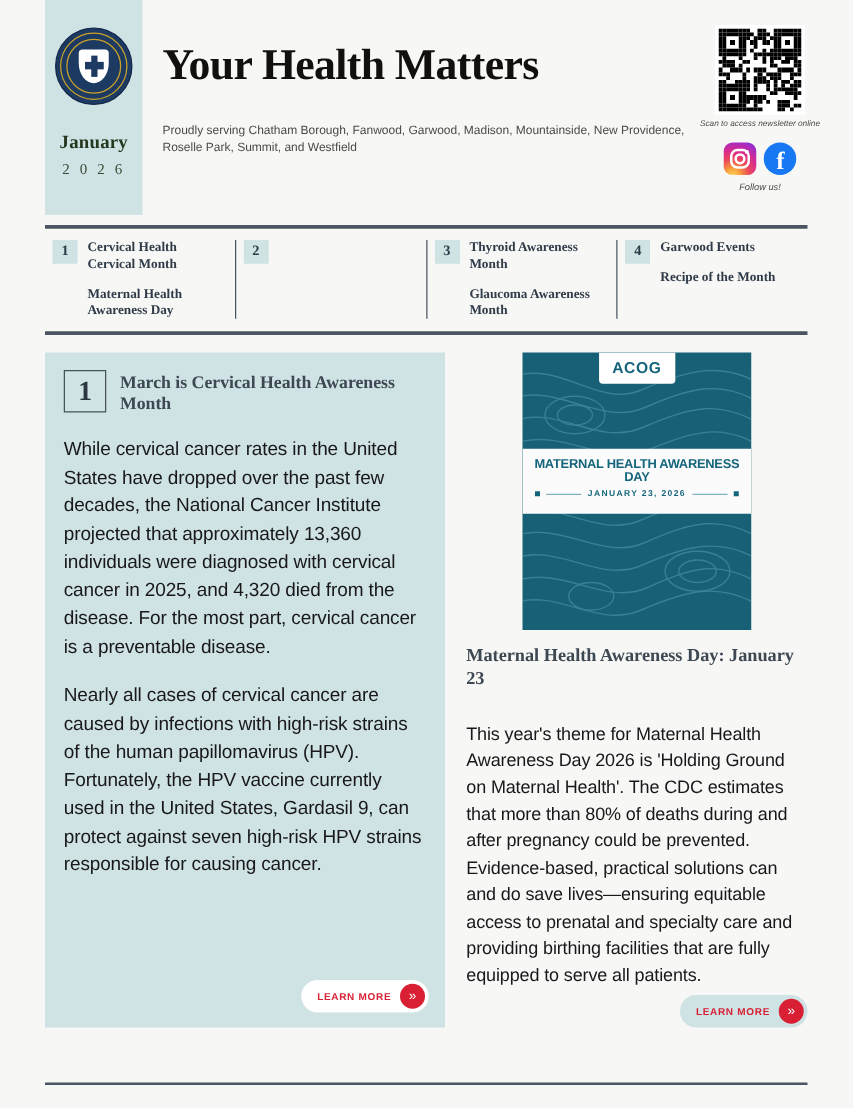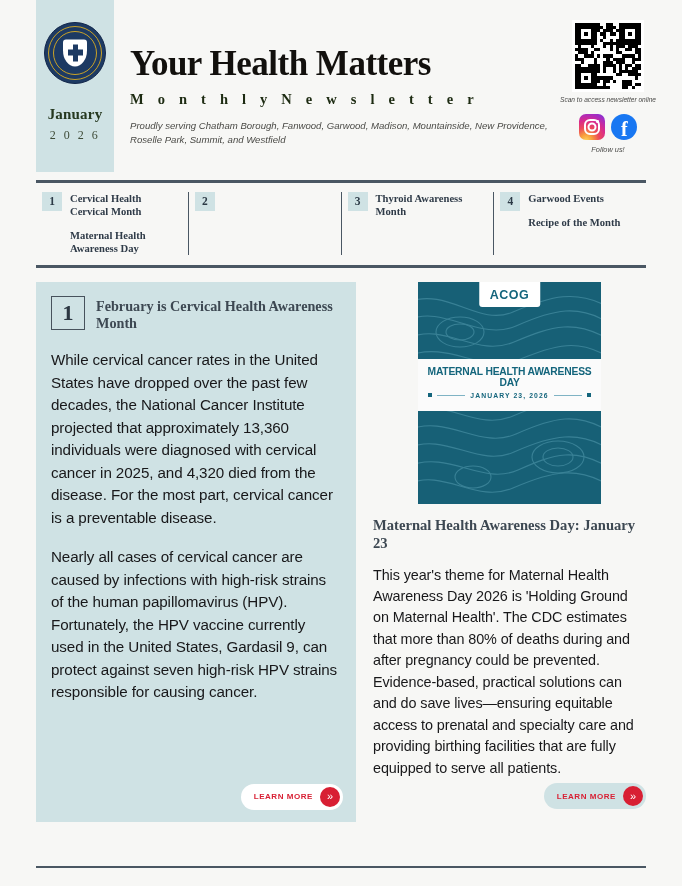--- a/index.html
+++ b/index.html
@@ -53,30 +53,29 @@
     font-size: 12px; color: #3d4a36; letter-spacing: 2.5px;
   }
 
   .titles { flex: 1; padding-left: 16px; padding-top: 28px; }
   .dept-name {
     font-family: "Liberation Serif", serif; font-weight: bold;
     font-size: 20.5px; color: #283a1a; letter-spacing: -.2px;
   }
   .big-title {
     font-family: "Liberation Serif", serif; font-weight: bold;
-    font-size: 35px; color: #12100d; margin-top: 16px; letter-spacing: -.5px;
+    font-size: 35px; color: #12100d; margin-top: 4px; letter-spacing: -.5px;
   }
   .sub-title {
     font-family: "Liberation Serif", serif; font-weight: bold;
     font-size: 14.5px; color: #1d2b12; letter-spacing: 5.2px; margin-top: 7px;
   }
   .serving {
-    font-size: 9.6px; color: #4a4a46; line-height: 1.45; margin-top: 11px;
+    font-size: 9.6px; color: #4a4a46; line-height: 1.45; margin-top: 26px;
     max-width: 420px;
-    font-style: italic;
   }
 
   .qr-col {
     width: 112px; padding-top: 20px; display: flex;
     flex-direction: column; align-items: center; margin-right: 18px;
   }
   .qr-box { width: 72px; height: 72px; background: #fff; padding: 3px; }
   .qr-grid {
     width: 100%; height: 100%;
     display: grid; grid-template-columns: repeat(21, 1fr);
@@ -206,21 +205,21 @@
   .band-l2 {
     font-weight: bold; font-size: 18.5px; color: #c22b8a;
     line-height: 1.04; letter-spacing: -.4px;
   }
 
   .right-title {
     margin-top: 13px; font-family: "Liberation Serif", serif; font-weight: bold;
     font-size: 14.6px; color: #3d4852; line-height: 1.22;
   }
   .right-body {
-    margin-top: 12px; font-size: 14.4px; color: #18181a;
+    margin-top: 25px; font-size: 14.4px; color: #18181a;
     line-height: 1.49; letter-spacing: -.1px;
   }
   .right-btn { display: flex; justify-content: flex-end; margin-top: 4px; }
 
   .footer-rule {
     position: absolute; left: 36px; right: 36px; bottom: 18px;
     height: 2.5px; background: #4a5763;
   }
 </style>
 </head>
@@ -238,21 +237,20 @@
         <div class="shield">
             <div class="cross"></div>
           </div>
       </div>
       <div class="month-name">January</div>
       <div class="month-year">2 0 2 6</div>
     </div>
 
     <div class="titles">
       <div class="big-title">Your Health Matters</div>
-      <div class="sub-title">M o n t h l y   N e w s l e t t e r</div>
       <div class="serving">Proudly serving Chatham Borough, Fanwood, Garwood, Madison, Mountainside, New Providence, Roselle Park, Summit, and Westfield</div>
     </div>
 
     <div class="qr-col">
       <div class="qr-box">
         <div class="qr-grid" id="qrgrid">
             <i></i>
             <i></i>
             <i></i>
             <i></i>
@@ -720,39 +718,40 @@
             <div class="nav-line">Maternal Health Awareness Day</div>
           </div>
         </div>
         <div class="nav-cell">
           <div class="nav-num">2</div>
         </div>
         <div class="nav-cell">
           <div class="nav-num">3</div>
           <div class="nav-lines">
             <div class="nav-line">Thyroid Awareness Month</div>
+            <div class="nav-line">Glaucoma Awareness Month</div>
           </div>
         </div>
         <div class="nav-cell">
           <div class="nav-num">4</div>
           <div class="nav-lines">
             <div class="nav-line">Garwood Events</div>
             <div class="nav-line">Recipe of the Month</div>
           </div>
         </div>
       </div>
     <div class="nav-rule"></div>
   </div>
 
   <div class="articles">
 
     <div class="left-art">
       <div class="art-head">
         <div class="art-num-box">1</div>
-        <div class="art-title">February is Cervical Health Awareness Month</div>
+        <div class="art-title">March is Cervical Health Awareness Month</div>
       </div>
       <div class="art-body">
         <p>While cervical cancer rates in the United States have dropped over the past few decades, the National Cancer Institute projected that approximately 13,360 individuals were diagnosed with cervical cancer in 2025, and 4,320 died from the disease. For the most part, cervical cancer is a preventable disease.</p>
         <p>Nearly all cases of cervical cancer are caused by infections with high-risk strains of the human papillomavirus (HPV). Fortunately, the HPV vaccine currently used in the United States, Gardasil 9, can protect against seven high-risk HPV strains responsible for causing cancer.</p>
       </div>
       <div class="left-btn">
         <div class="btn-pill white">
           <span class="btn-label">LEARN MORE</span>
           <span class="btn-chev">»</span>
         </div>

